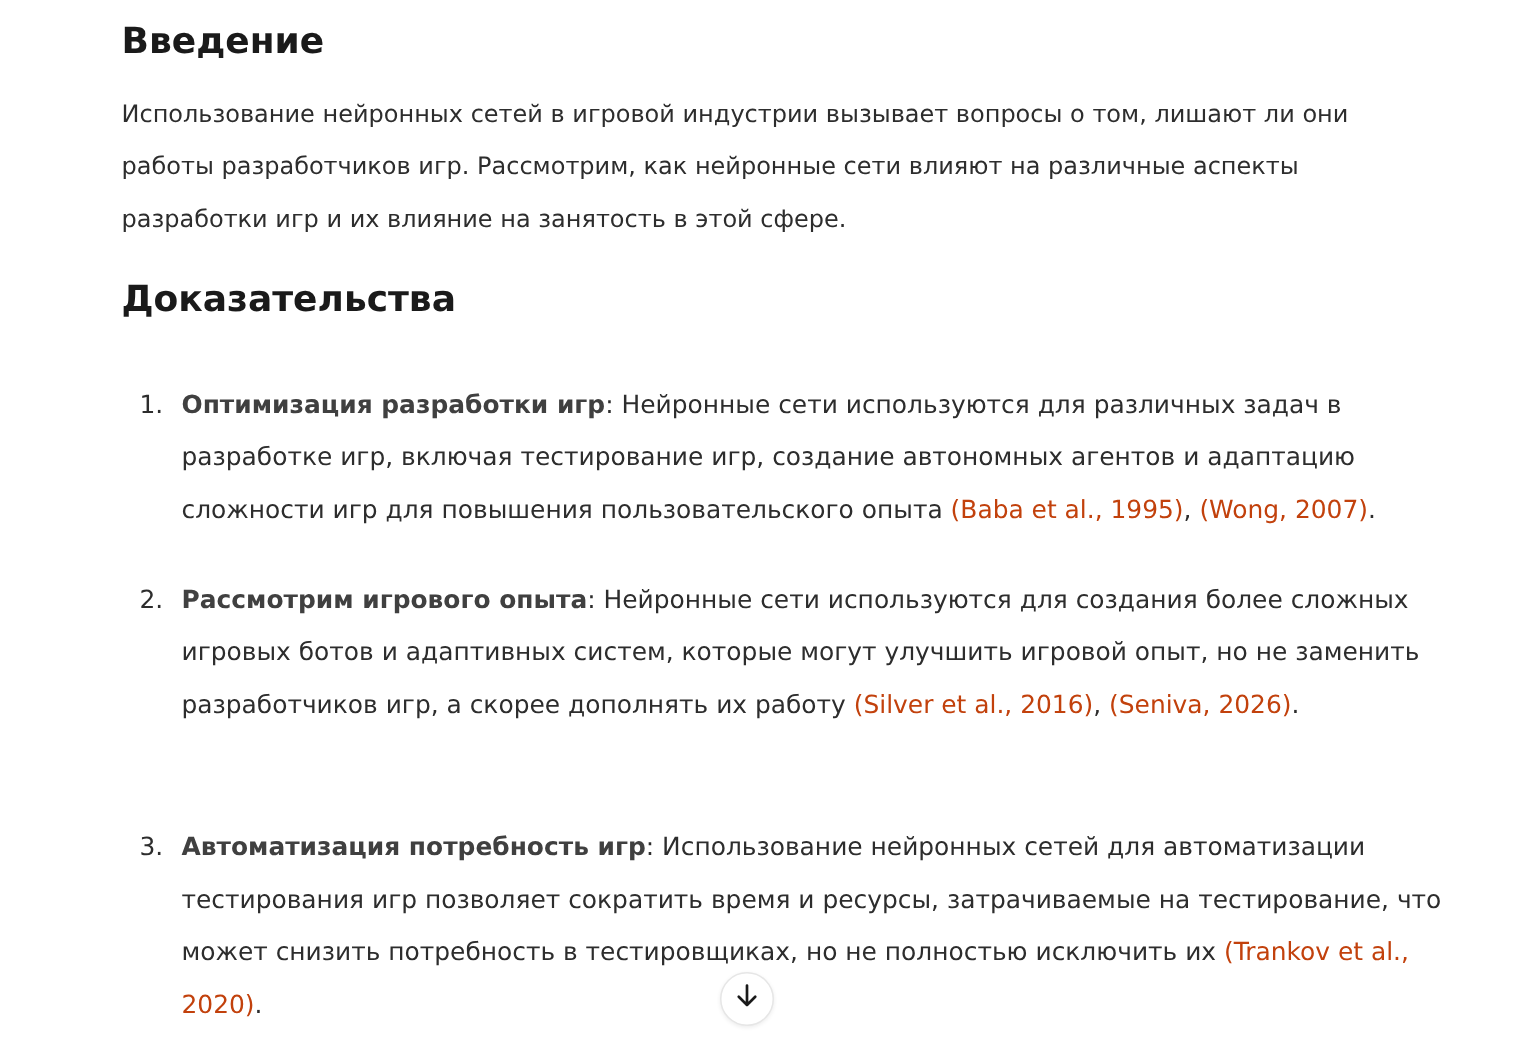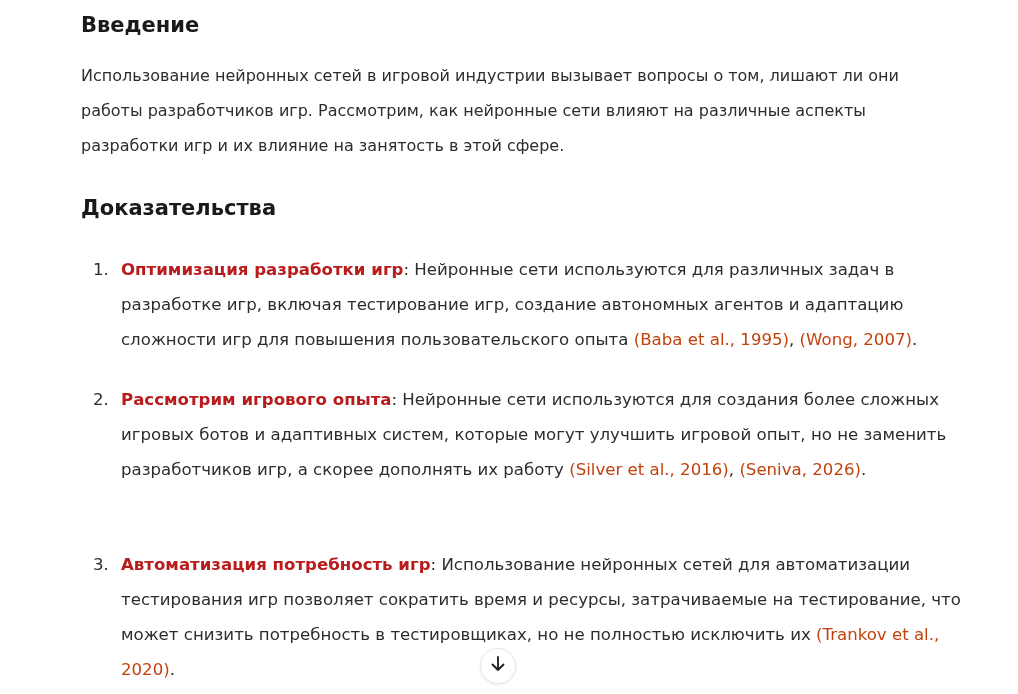--- a/index.html
+++ b/index.html
@@ -16,42 +16,42 @@
       position: relative;
     }
     .content {
       position: absolute;
       left: 81px;
       top: 0;
       width: 900px;
     }
     h2 {
       margin: 0;
-      font-size: 21px;
+      font-size: 24px;
       font-weight: 600;
       color: #1a1a1a;
       letter-spacing: 0;
     }
     .h-intro {
       position: absolute;
       top: 13px;
       left: 0;
     }
     .p-intro {
       position: absolute;
       top: 58px;
       left: 0;
       width: 880px;
       font-size: 16px;
       line-height: 35px;
       margin: 0;
     }
     .h-evidence {
       position: absolute;
-      top: 196px;
+      top: 185px;
       left: 0;
     }
     ol {
       list-style: none;
       margin: 0;
       padding: 0;
     }
     .item {
       position: absolute;
       left: 0;
@@ -63,21 +63,21 @@
       position: absolute;
       left: 12px;
       top: 0;
       width: 28px;
     }
     .item .body {
       margin-left: 40px;
     }
     .item b {
       font-weight: 700;
-      color: #b91c1c;
+      color: #404040;
       text-align: center;
     }
     a.cite {
       color: #c2410c;
       text-decoration: none;
     }
     .scroll-btn {
       position: absolute;
       left: 480px;
       top: 648px;

